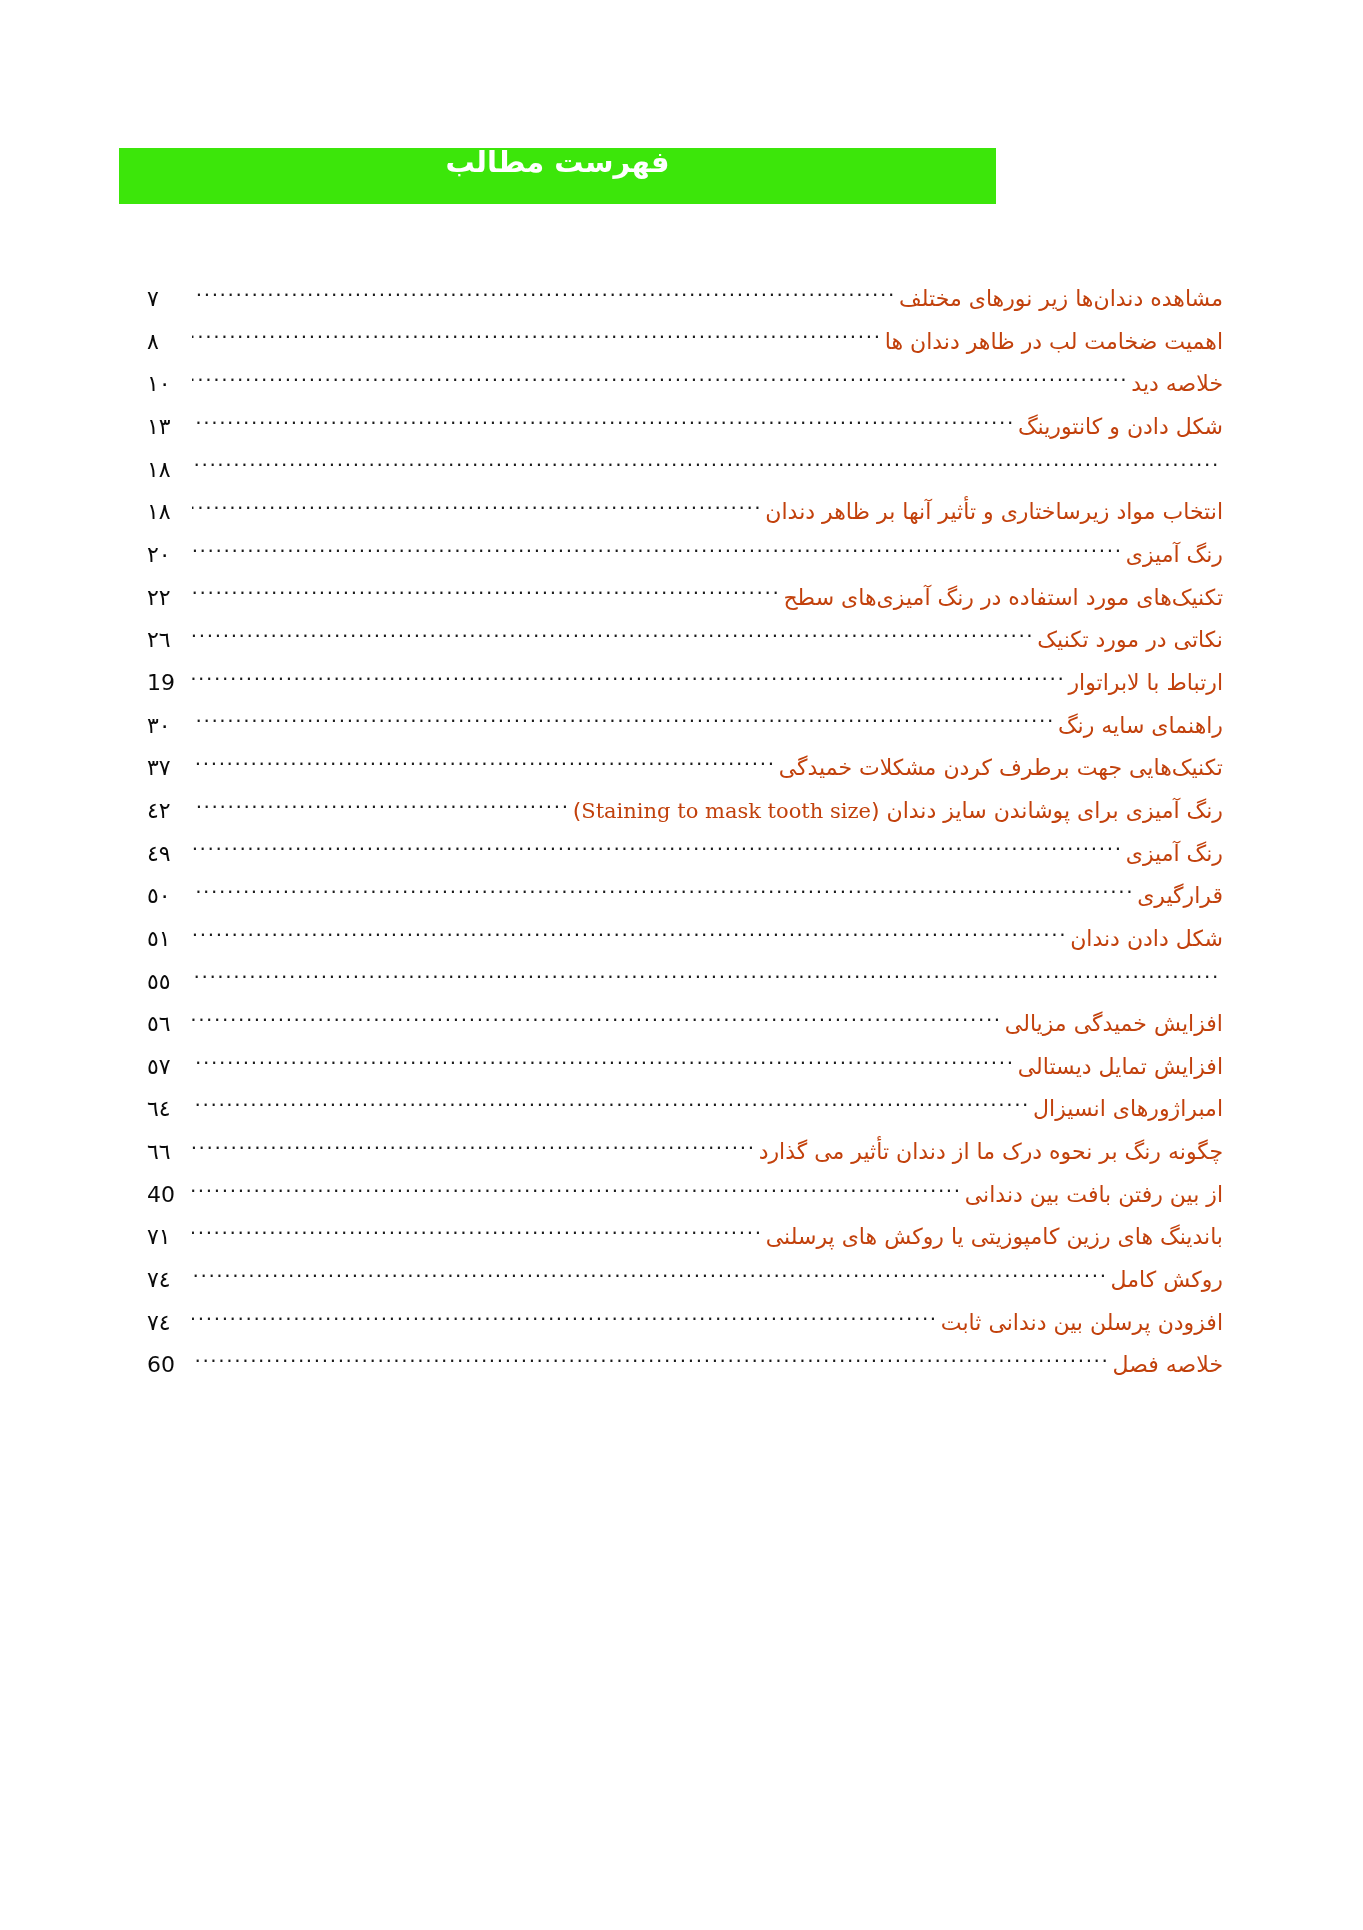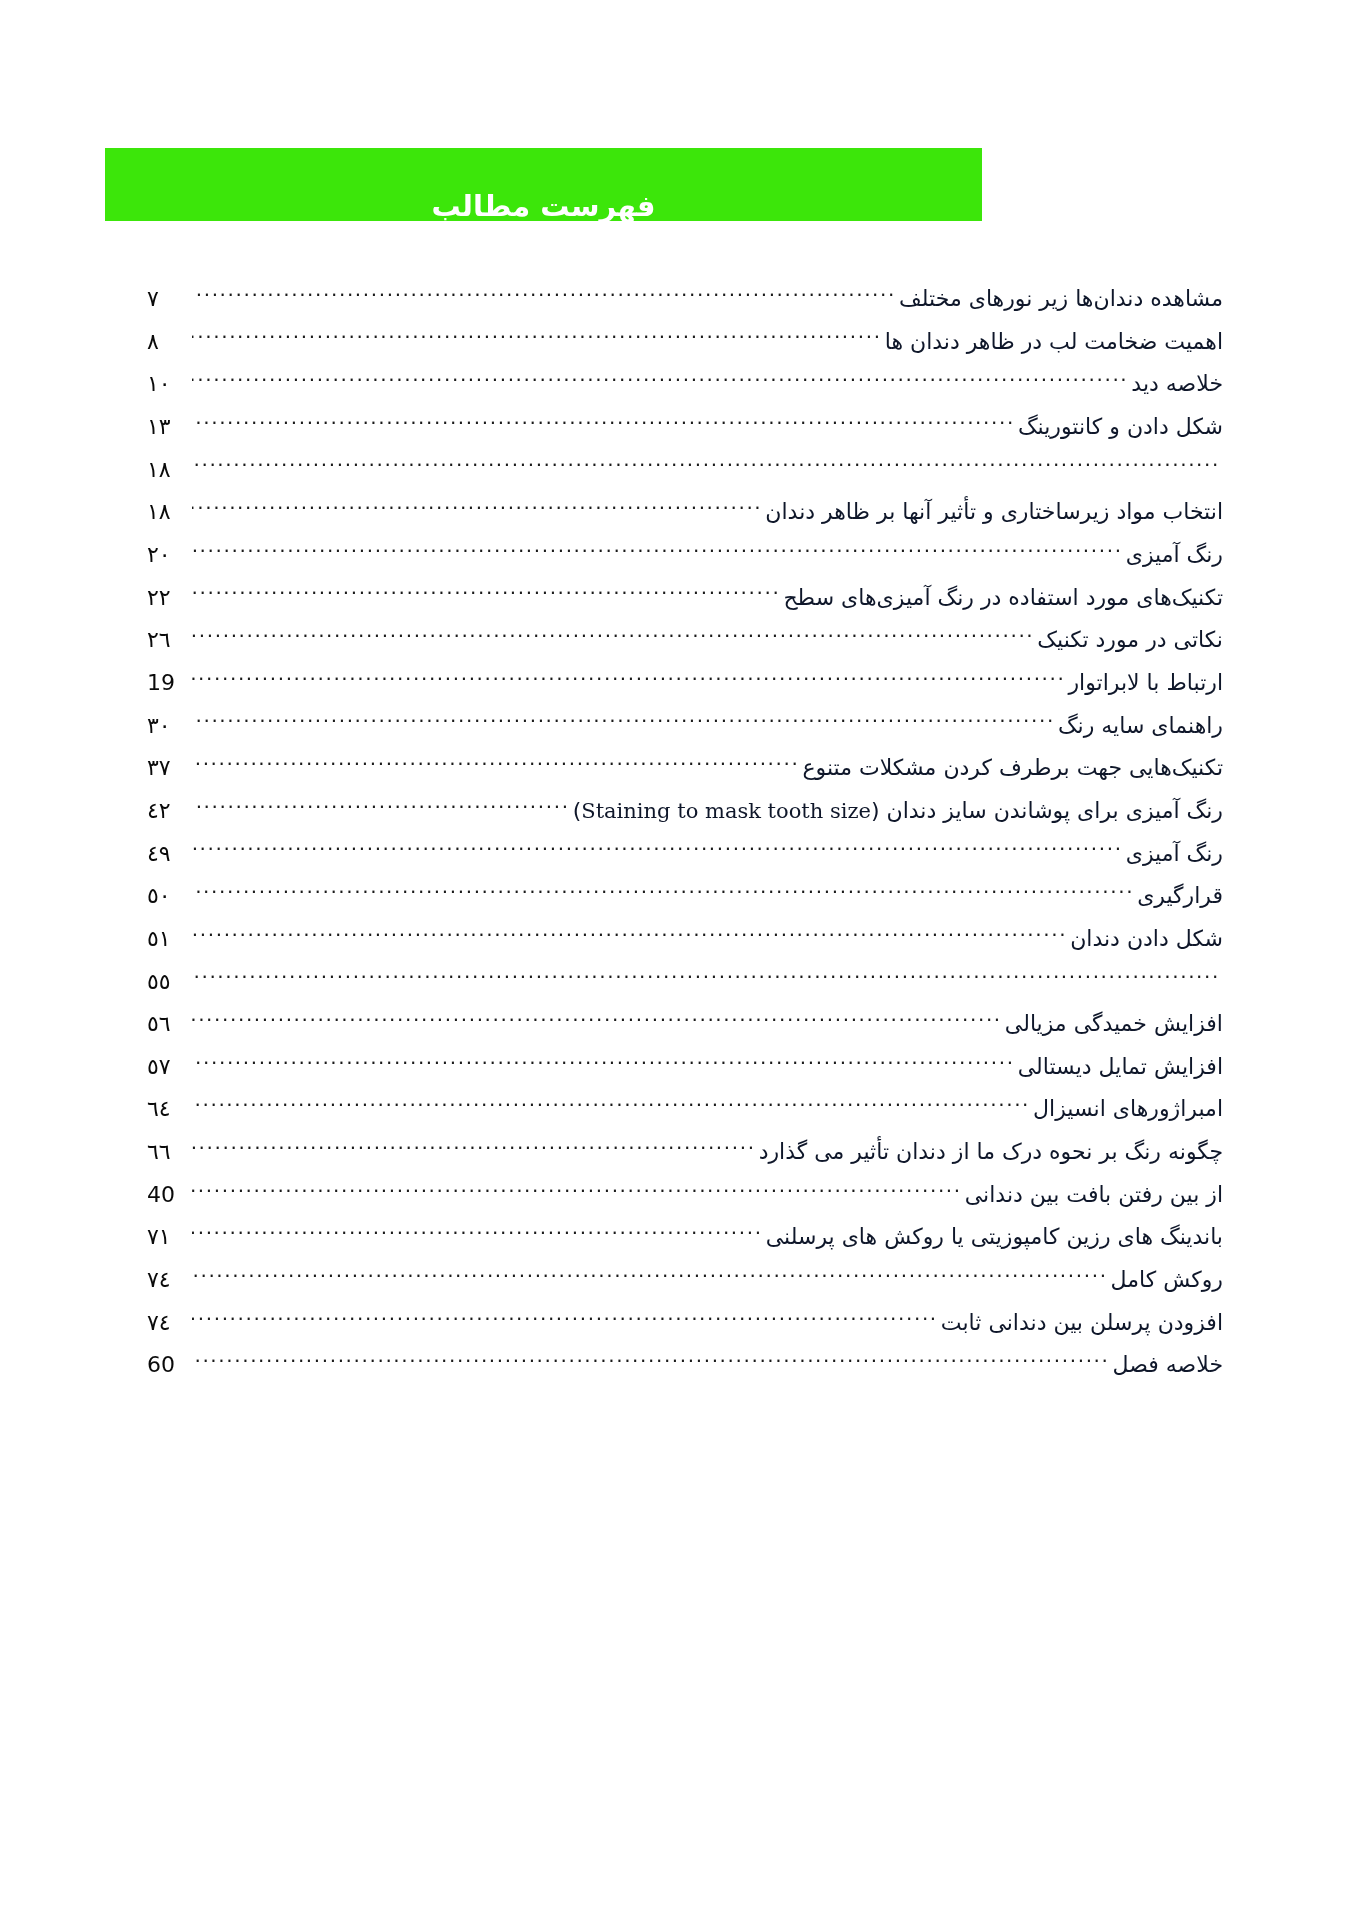--- a/index.html
+++ b/index.html
@@ -20,27 +20,27 @@
     width: 1363px;
     height: 1930px;
     position: relative;
     background: #ffffff;
     box-sizing: border-box;
   }
 
   
   .toc-banner {
     position: absolute;
-    left: 105px;
+    left: 119px;
     top: 148px;
     width: 877px;
-    height: 73px;
+    height: 56px;
     background: #3ce60a;
     display: flex;
-    align-items: flex-end;
+    align-items: flex-start;
     justify-content: center;
   }
   .toc-banner-title {
     color: #ffffff;
     font-size: 29px;
     font-weight: bold;
     letter-spacing: 0.5px;
     line-height: 1;
     direction: rtl;
     unicode-bidi: isolate;
@@ -68,21 +68,21 @@
     font-size: 22px;
     line-height: 1.28;
   }
 
   .toc-entry .entry-title {
     flex: 0 1 auto;
     white-space: nowrap;
     direction: rtl;
     unicode-bidi: isolate;
     font-size: 22px;
-    color: #0f172a;
+    color: #c2410c;
   }
 
   .toc-entry .entry-leader {
     flex: 1 1 auto;
     min-width: 18px;
     margin: 0 3px;
     position: relative;
     height: 1em;
     overflow: hidden;
   }
@@ -178,21 +178,21 @@
         <span class="entry-title">ارتباط با لابراتوار</span>
         <span class="entry-leader"></span>
         <span class="entry-page">19</span>
       </div>
       <div class="toc-entry">
         <span class="entry-title">راهنمای سایه رنگ</span>
         <span class="entry-leader"></span>
         <span class="entry-page">٣٠</span>
       </div>
       <div class="toc-entry">
-        <span class="entry-title">تکنیک‌هایی جهت برطرف کردن مشکلات متنوع</span>
+        <span class="entry-title">تکنیک‌هایی جهت برطرف کردن مشکلات خمیدگی</span>
         <span class="entry-leader"></span>
         <span class="entry-page">٣٧</span>
       </div>
       <div class="toc-entry">
         <span class="entry-title">رنگ آمیزی برای پوشاندن سایز دندان (<span class="latin">Staining to mask tooth size</span>)</span>
         <span class="entry-leader"></span>
         <span class="entry-page">٤٢</span>
       </div>
       <div class="toc-entry">
         <span class="entry-title">رنگ آمیزی</span>

